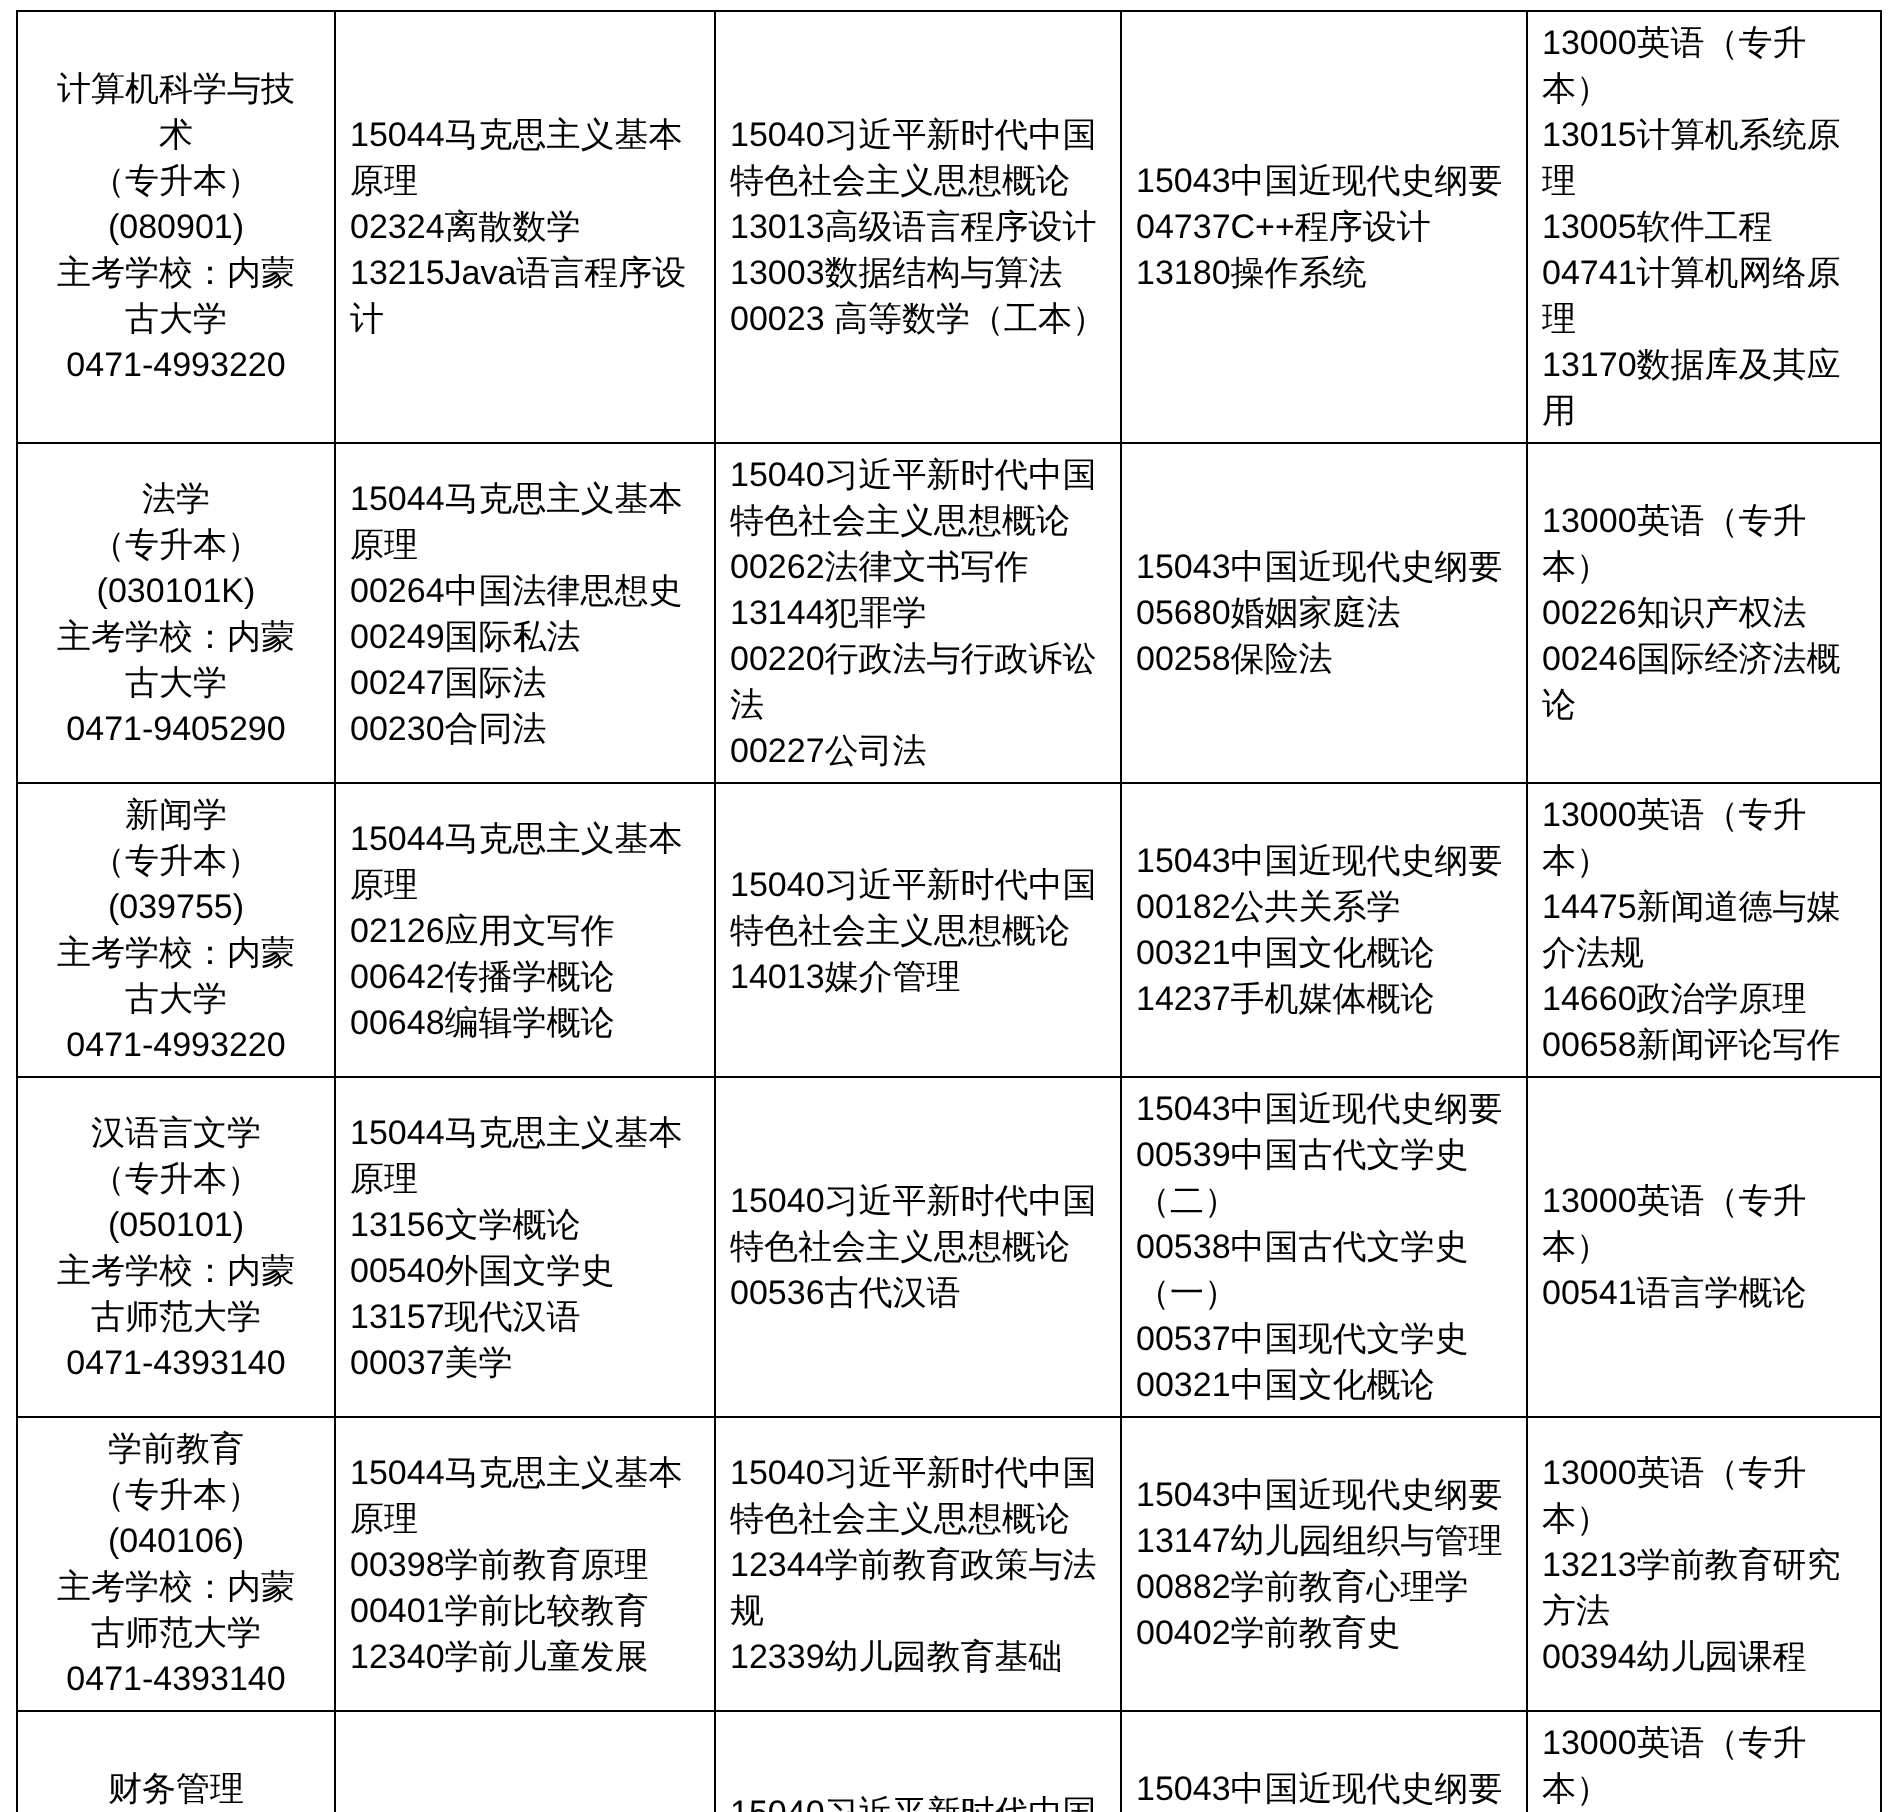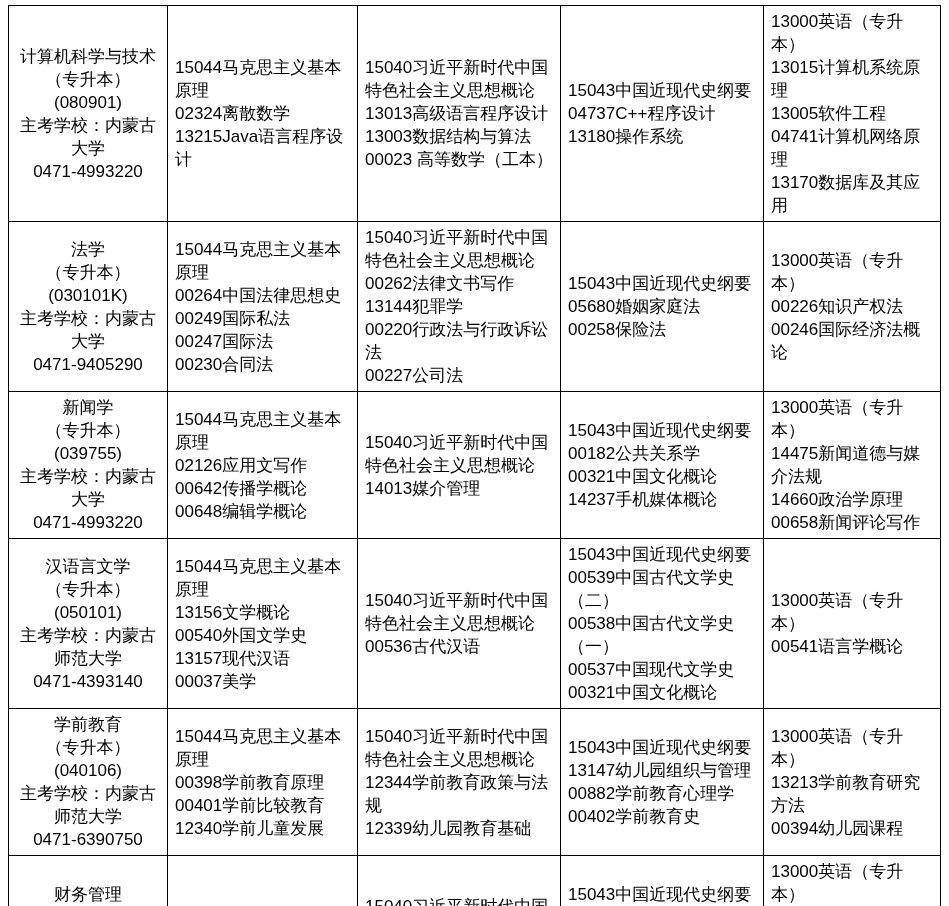--- a/index.html
+++ b/index.html
@@ -25,21 +25,21 @@
     border: 1px solid #000000;
     font-size: 17px;
     line-height: 23px;
     vertical-align: middle;
     white-space: pre-line;
     word-break: break-all;
     padding: 4px 5px 4px 7px;
   }
   table.exam-table td.major {
     text-align: center;
-    padding: 4px 4px;
+    padding: 4px 16px;
   }
   tr.r1 { height: 139px; }
   tr.r2 { height: 155px; }
   tr.r3 { height: 146px; }
   tr.r4 { height: 156px; }
   tr.r5 { height: 139px; }
   tr.r6 { height: 158px; }
 </style>
 </head>
 <body>
@@ -138,21 +138,21 @@
 00537中国现代文学史
 00321中国文化概论</td>
       <td>13000英语（专升本）
 00541语言学概论</td>
     </tr>
     <tr class="r5">
       <td class="major">学前教育
 （专升本）
 (040106)
 主考学校：内蒙古师范大学
-0471-6390750</td>
+0471-4393140</td>
       <td>15044马克思主义基本原理
 00398学前教育原理
 00401学前比较教育
 12340学前儿童发展</td>
       <td>15040习近平新时代中国特色社会主义思想概论
 12344学前教育政策与法规
 12339幼儿园教育基础</td>
       <td>15043中国近现代史纲要
 13147幼儿园组织与管理
 00882学前教育心理学

